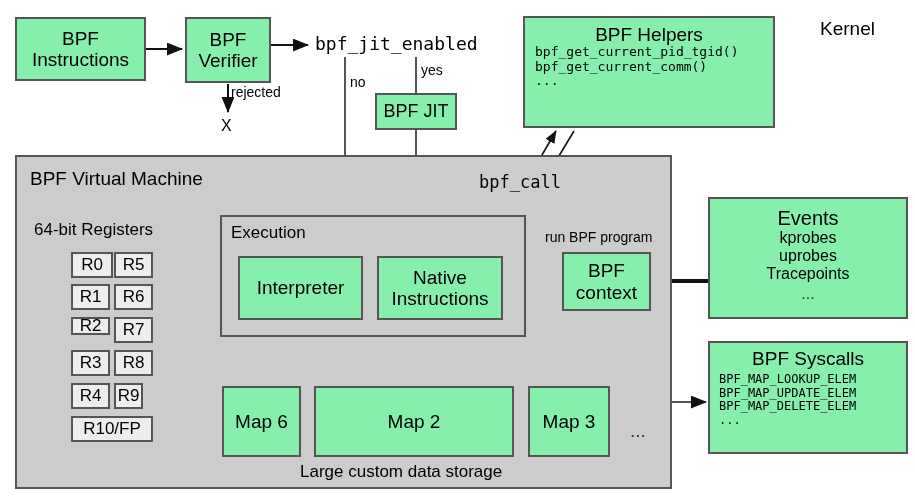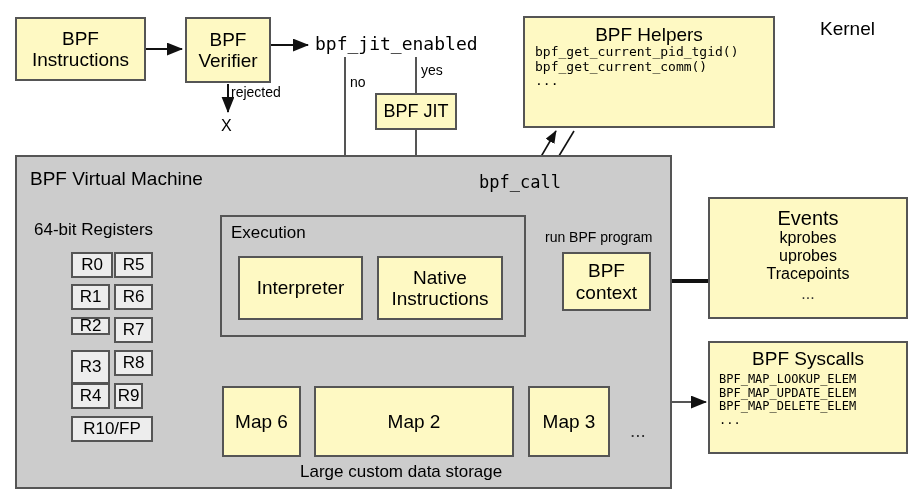--- a/index.html
+++ b/index.html
@@ -11,21 +11,21 @@
     position: relative;
     width: 915px;
     height: 503px;
     background: #ffffff;
     font-family: "Liberation Sans", sans-serif;
     overflow: hidden;
   }
   .box {
     position: absolute;
     box-sizing: border-box;
-    background: #fef9c3;
+    background: #86efac;
     border: 2px solid #555555;
     display: flex;
     flex-direction: column;
     align-items: center;
     justify-content: center;
     text-align: center;
     color: #000000;
     line-height: 1.12;
   }
   .vm-container {
@@ -161,21 +161,21 @@
 
   <div class="reg" style="left:71px; top:252px; width:42px; height:26px;">
       <span>R0</span>
     </div>
   <div class="reg" style="left:71px; top:284px; width:39px; height:26px;">
       <span>R1</span>
     </div>
   <div class="reg" style="left:71px; top:317px; width:39px; height:18px;">
       <span>R2</span>
     </div>
-  <div class="reg" style="left:71px; top:350px; width:39px; height:34px;align-items:center;">
+  <div class="reg" style="left:71px; top:350px; width:39px; height:26px;align-items:center;">
       <span>R3</span>
     </div>
   <div class="reg" style="left:71px; top:383px; width:39px; height:26px;">
       <span>R4</span>
     </div>
 
   <div class="reg" style="left:114px; top:252px; width:39px; height:26px;">
       <span>R5</span>
     </div>
   <div class="reg" style="left:114px; top:284px; width:39px; height:26px;">

